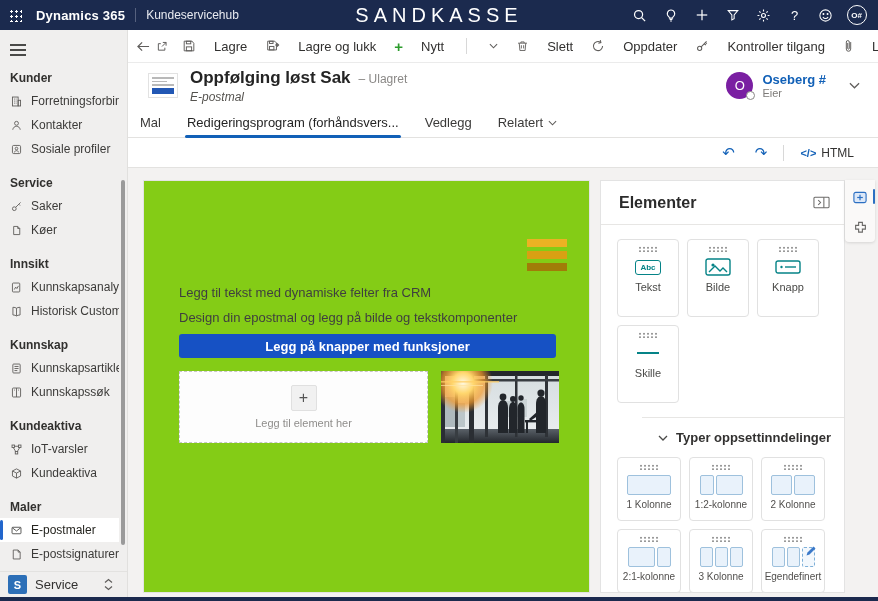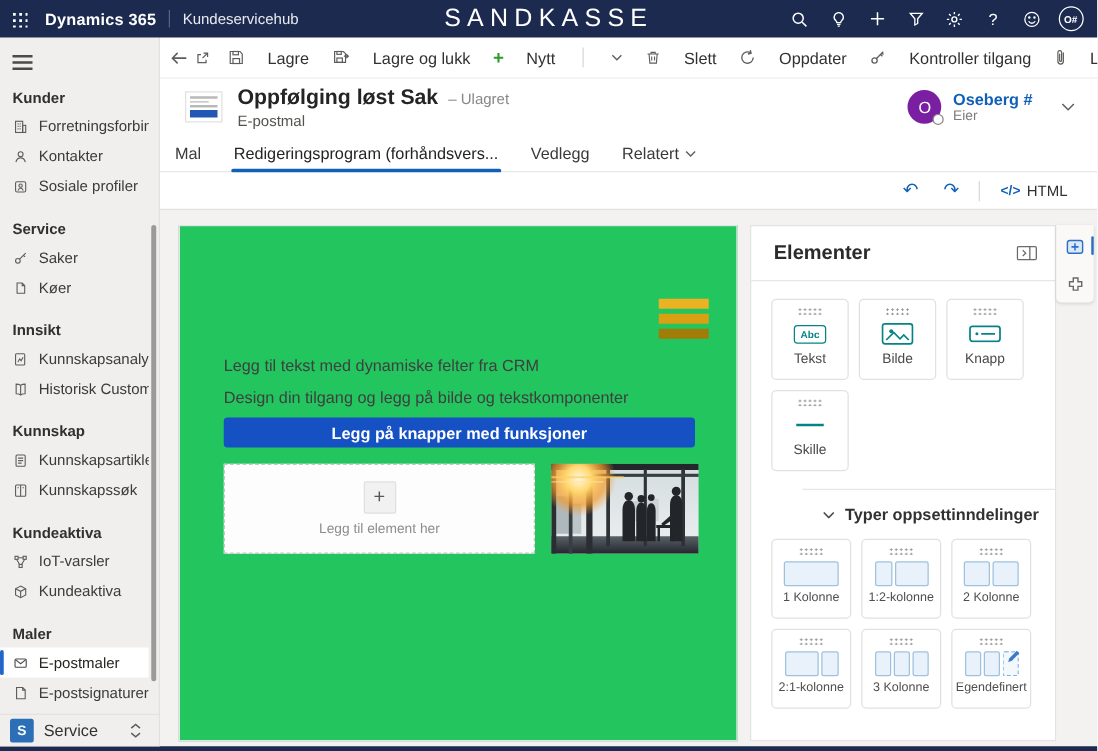--- a/index.html
+++ b/index.html
@@ -46,21 +46,21 @@
   
   .rechead { position:absolute; left:128px; top:63px; right:0; height:45px; background:#fff; display:flex; align-items:center; padding:0 18px 0 20px; }
   .ent-icon { width:30px; height:25px; border:1px solid #e2e2e2; background:#fff; margin-right:12px; padding:3px 3px 0 3px; cursor:default; }
   .ent-line { height:1.5px; background:#b9b9b9; margin-bottom:2px; }
   .ent-line.short { width:70%; }
   .ent-bar { height:6px; background:#2257b4; margin-top:1px; }
   .rec-titles {}
   .rec-row1 { display:flex; align-items:baseline; gap:8px; }
   .rec-title { font-size:17px; font-weight:bold; color:#242424; }
   .rec-state { font-size:12px; color:#8a8886; }
-  .rec-type { font-size:12px; color:#55534f; margin-top:2px; }
+  .rec-type { font-size:12px; color:#55534f; margin-top:2px;font-style:italic; }
   .owner { margin-left:auto; display:flex; align-items:center; gap:9px; }
   .owner-av { position:relative; width:27px; height:27px; border-radius:50%; background:#7a1fa2; color:#fff; font-size:13px; display:flex; align-items:center; justify-content:center; }
   .owner-av::after { content:""; position:absolute; right:-2px; bottom:-1px; width:7px; height:7px; background:#fff; border:1.5px solid #8a8886; border-radius:50%; }
   .owner-name { font-size:13px; font-weight:bold; color:#1160b7; cursor:pointer; }
   .owner-role { font-size:11px; color:#7d7b78; }
   .owner-chev { margin-left:14px; cursor:pointer; }
 
   
   .tabs { position:absolute; left:128px; top:108px; right:0; height:30px; background:#fff; border-bottom:1px solid #e3e2e0; display:flex; align-items:center; gap:26px; padding-left:12px; font-size:13px; color:#3b3a39; }
   .tab { position:relative; height:30px; display:flex; align-items:center; gap:5px; cursor:pointer; }
@@ -72,39 +72,39 @@
   .ed-btn { display:flex; align-items:center; gap:5px; padding:2px 8px; cursor:pointer; border-radius:2px; }
   .uglyph { font-size:15px; color:#1160b7; line-height:1; }
   .code-glyph { font-size:11px; font-weight:bold; color:#1160b7; }
   .html-label { font-size:12px; color:#323130; }
   .ed-sep { width:1px; height:16px; background:#d8d8d8; margin:0 4px; }
 
   
   .content { position:absolute; left:128px; top:168px; right:0; height:429px; background:#f3f2f1; }
 
   
-  .canvas { position:absolute; left:15px; top:12px; width:447px; height:413px; background:#22c55e; border:1px solid #e3e3e3; }
+  .canvas { position:absolute; left:15px; top:12px; width:447px; height:413px; background:#84cc16; border:1px solid #e3e3e3; }
   .gold-menu { position:absolute; right:22px; top:58px; width:40px; cursor:pointer; }
   .gold-menu div { height:8px; margin-bottom:4px; }
   .g1 { background:#ecb223; } .g2 { background:#d9a013; } .g3 { background:#a17c08; }
   .cv-line { position:absolute; left:35px; font-size:13px; color:#3f3f3f; cursor:text; }
   .cv-line1 { top:104px; } .cv-line2 { top:129px; }
   .cv-btn { position:absolute; left:35px; top:153px; width:377px; height:24px; background:#1651c4; border-radius:3px; color:#fff; font-size:13px; font-weight:bold; display:flex; align-items:center; justify-content:center; cursor:pointer; }
   .cv-drop { position:absolute; left:35px; top:190px; width:249px; height:72px; border:1px dashed #c6c6c6; background:#fdfdfd; display:flex; flex-direction:column; align-items:center; justify-content:center; gap:6px; }
   .add-el { width:26px; height:26px; background:#f1f1f1; border:1px solid #e0e0e0; border-radius:2px; color:#555; font-size:16px; display:flex; align-items:center; justify-content:center; cursor:pointer; }
   .drop-label { font-size:11px; color:#8f8d8b; }
   .cv-photo { position:absolute; left:297px; top:190px; width:118px; height:72px; cursor:pointer; }
 
   
   .panel { position:absolute; left:472px; top:12px; width:245px; height:413px; background:#fff; border:1px solid #e3e3e3; }
   .panel-head { height:44px; display:flex; align-items:center; justify-content:space-between; padding:0 14px 0 18px; border-bottom:1px solid #e7e6e4; }
   .panel-title { font-size:16px; font-weight:bold; color:#2b2b2b; }
   .collapse-btn { cursor:pointer; display:flex; }
   .el-grid { display:grid; grid-template-columns:repeat(3,62px); gap:8px; padding:14px 0 14px 16px; }
-  .card { border:1px solid #e1e1e1; border-radius:4px; background:#fff; height:65px; display:flex; flex-direction:column; align-items:center; padding-top:6px; cursor:grab; }
+  .card { border:1px solid #e1e1e1; border-radius:4px; background:#fff; height:78px; display:flex; flex-direction:column; align-items:center; padding-top:6px; cursor:grab; }
   .grips { width:20px; height:6px; background-image:radial-gradient(circle,#9a9a9a .8px,transparent 1px); background-size:4px 3.5px; }
   .el-ico { height:22px; margin-top:4px; display:flex; align-items:center; justify-content:center; }
   .abc-box { width:26px; height:15px; border:1.5px solid #058387; border-radius:3px; color:#058387; font-size:8px; font-weight:bold; display:flex; align-items:center; justify-content:center; }
   .skille-line { width:22px; border-top:2px solid #058387; }
   .card-label { font-size:11px; color:#4a4a48; margin-top:3px; }
   .lay-sec-head { display:flex; align-items:center; gap:8px; padding:12px 0 2px 16px; border-top:1px solid #e7e6e4; cursor:pointer;margin-left:41px; }
   .lay-sec-title { font-size:13px; font-weight:bold; color:#323130; }
   .lay-grid { display:grid; grid-template-columns:repeat(3,64px); gap:8px; padding:10px 4px 0 16px; }
   .lay-card { height:64px; }
   .lay-ico { display:flex; gap:2px; margin-top:5px; height:20px; align-items:stretch; }
@@ -454,21 +454,21 @@
 
   <div class="content">
 
     <div class="canvas">
       <div class="gold-menu">
         <div class="g1"></div>
         <div class="g2"></div>
         <div class="g3"></div>
       </div>
       <div class="cv-line cv-line1">Legg til tekst med dynamiske felter fra CRM</div>
-      <div class="cv-line cv-line2">Design din tilgang og legg på bilde og tekstkomponenter</div>
+      <div class="cv-line cv-line2">Design din epostmal og legg på bilde og tekstkomponenter</div>
       <div class="cv-btn">Legg på knapper med funksjoner</div>
       <div class="cv-drop">
         <div class="add-el">+</div>
         <div class="drop-label">Legg til element her</div>
       </div>
       <div class="cv-photo">
         <svg width="118" height="72" viewBox="0 0 118 72">
           <defs>
             <linearGradient id="sky" x1="0" y1="0" x2="0" y2="1">
                 <stop offset="0" stop-color="#d4dcdf"></stop>

